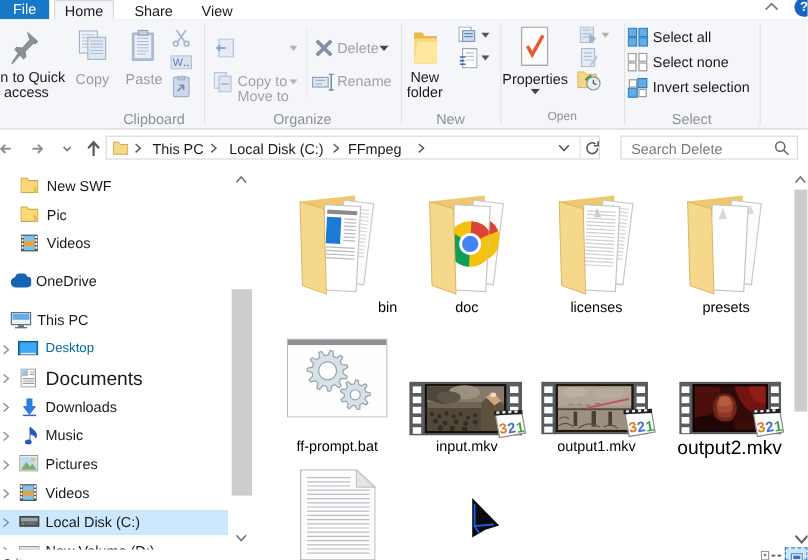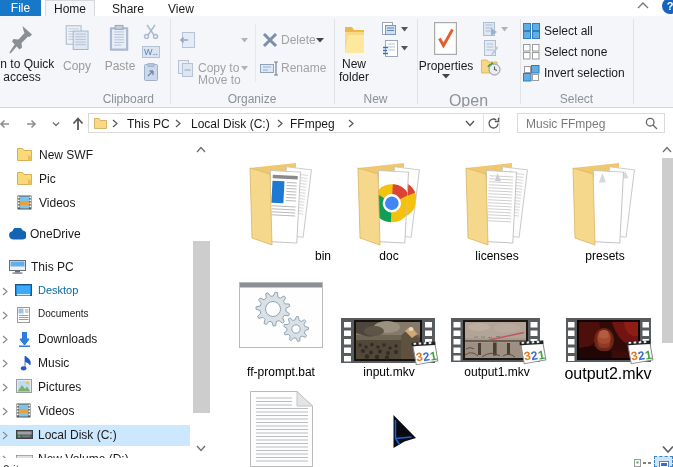--- a/index.html
+++ b/index.html
@@ -25,21 +25,21 @@
 <div class="abs" style="left:170px;top:19px;width:1px;height:85px;background:#e2e3e5;"></div>
 <div class="abs" style="left:334px;top:19px;width:1px;height:85px;background:#e2e3e5;"></div>
 <div class="abs" style="left:417px;top:19px;width:1px;height:85px;background:#e2e3e5;"></div>
 <div class="abs" style="left:520px;top:19px;width:1px;height:85px;background:#e2e3e5;"></div>
 <div class="abs" style="left:633px;top:19px;width:1px;height:85px;background:#e2e3e5;"></div>
 <div class="abs" style="left:255px;top:24px;width:1px;height:58px;background:#e7e8ea;"></div>
 
 <div class="txt" style="left:0px;top:92px;width:154px;text-align:right;font-size:12px;color:#8d9095;">Clipboard</div>
 <div class="txt" style="left:170px;top:92px;width:164px;text-align:center;font-size:12px;color:#8d9095;">Organize</div>
 <div class="txt" style="left:334px;top:92px;width:83px;text-align:center;font-size:12px;color:#8d9095;">New</div>
-<div class="txt" style="left:417px;top:92px;width:103px;text-align:center;font-size:16px;color:#8d9095;">Open</div>
+<div class="txt" style="left:417px;top:92px;width:103px;text-align:center;font-size:10px;color:#8d9095;">Open</div>
 <div class="txt" style="left:520px;top:92px;width:113px;text-align:center;font-size:12px;color:#8d9095;">Select</div>
 
 <svg class="abs" style="left:8px;top:24px;" width="28" height="34" viewBox="0 0 28 34">
   <g fill="#8a8f94">
     <path d="M14.5,2 L24,10.5 L21.5,13 L20,12.5 L13.5,19 L14,23.5 L11.5,25.5 L4,17.5 L5.5,15 L10.5,15.5 L16.5,9 L15.5,6.5 Z"></path>
     <path d="M7,20 L9,22 L3,29 L1.5,29.5 L2,27.5 Z"></path>
   </g>
 </svg>
 <div class="txt" style="left:-30px;top:58px;width:104px;text-align:center;font-size:12px;color:#1a1a1a;line-height:12.5px;">Pin to Quick<br>access</div>
 
@@ -234,21 +234,21 @@
 <svg class="abs" style="left:465px;top:120px;" width="10" height="7" viewBox="0 0 10 7">
     <path d="M1,1 L5,5.5 L9,1" fill="none" stroke="#555" stroke-width="1.3"></path>
   </svg>
 <div class="abs" style="left:483px;top:114px;width:1px;height:18px;background:#e2e3e4;"></div>
 <svg class="abs" style="left:487px;top:117px;" width="13" height="13" viewBox="0 0 13 13">
   <path d="M11,6.5 a4.5,4.5 0 1 1 -1.8,-3.6" fill="none" stroke="#555" stroke-width="1.3"></path>
   <path d="M11.5,0.8 L11.5,4.5 L7.8,4.5" fill="none" stroke="#555" stroke-width="1.3"></path>
 </svg>
 
 <div class="abs" style="left:517px;top:113px;width:148px;height:20px;background:#fff;border:1px solid #d9dadb;box-sizing:border-box;"></div>
-<div class="txt" style="left:526px;top:117px;font-size:12px;color:#7a7a7a;">Music FFmpeg</div>
+<div class="txt" style="left:526px;top:117px;font-size:12px;color:#7a7a7a;">Search Delete</div>
 <svg class="abs" style="left:645px;top:117px;" width="13" height="13" viewBox="0 0 13 13">
   <circle cx="5.2" cy="5.2" r="3.8" fill="none" stroke="#666" stroke-width="1.3"></circle>
   <path d="M8,8 L12,12" stroke="#666" stroke-width="1.3"></path>
 </svg>
 
 <div class="abs" style="left:0;top:425px;width:190px;height:21px;background:#cce8ff;"></div>
 
 <svg class="abs" style="left:17px;top:147px;" width="15" height="14" viewBox="0 0 15 14">
  <path d="M0.5,1.5 L5.5,1.5 L7,3.5 L14.5,3.5 L14.5,13.5 L0.5,13.5 Z" fill="#f9d978" stroke="#d3a74f" stroke-width="0.9"></path>
  <path d="M11,8 L11,13.5 L14.5,13.5 L14.5,10 Z" fill="#e8bd5e"></path>
@@ -302,21 +302,21 @@
 <div class="txt" style="left:38px;top:284px;font-size:11px;color:#0369a1;">Desktop</div>
 
 <svg class="abs" style="left:2px;top:311px;" width="6" height="9" viewBox="0 0 6 9">
     <path d="M1,1 L5,4.5 L1,8" fill="none" stroke="#8a8a8a" stroke-width="1.1"></path>
   </svg>
 <svg class="abs" style="left:17px;top:307px;" width="13" height="16" viewBox="0 0 13 16">
  <rect x="0.5" y="0.5" width="12" height="15" fill="#fff" stroke="#9b9b9b"></rect>
  <rect x="1.5" y="1.5" width="5" height="5" fill="#9fc2e0"></rect>
  <path d="M8,3 h3.5 M8,5 h3.5 M2,8.5 h9.5 M2,10.5 h9.5 M2,12.5 h9.5" stroke="#9b9b9b" stroke-width="1"></path>
 </svg>
-<div class="txt" style="left:38px;top:308px;font-size:10px;color:#1a1a1a;">Documents</div>
+<div class="txt" style="left:38px;top:308px;font-size:16px;color:#1a1a1a;">Documents</div>
 
 <svg class="abs" style="left:2px;top:335px;" width="6" height="9" viewBox="0 0 6 9">
     <path d="M1,1 L5,4.5 L1,8" fill="none" stroke="#8a8a8a" stroke-width="1.1"></path>
   </svg>
 <svg class="abs" style="left:17px;top:331px;" width="15" height="16" viewBox="0 0 15 16">
  <path d="M7.5,1 L7.5,8 M7.5,8 L3,8 L7.5,14 L12,8 L7.5,8" fill="#2b6cd4" stroke="#2b6cd4"></path>
  <path d="M5,1 h5 v7 h2.5 L7.5,14 L2.5,8 H5 Z" fill="#2f7ce0"></path>
  <rect x="2" y="14.5" width="11" height="1.4" fill="#2b6cd4"></rect>
 </svg>
 <div class="txt" style="left:38px;top:332px;font-size:12px;color:#1a1a1a;">Downloads</div>

